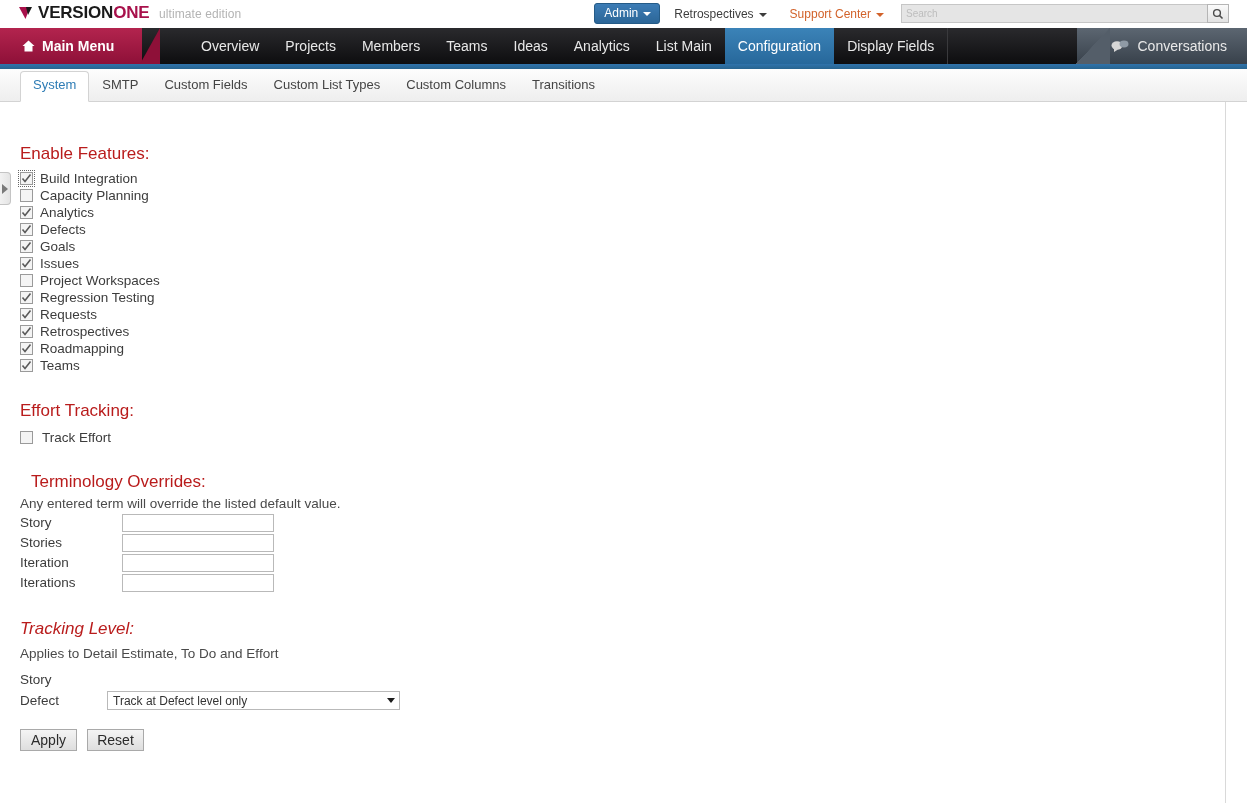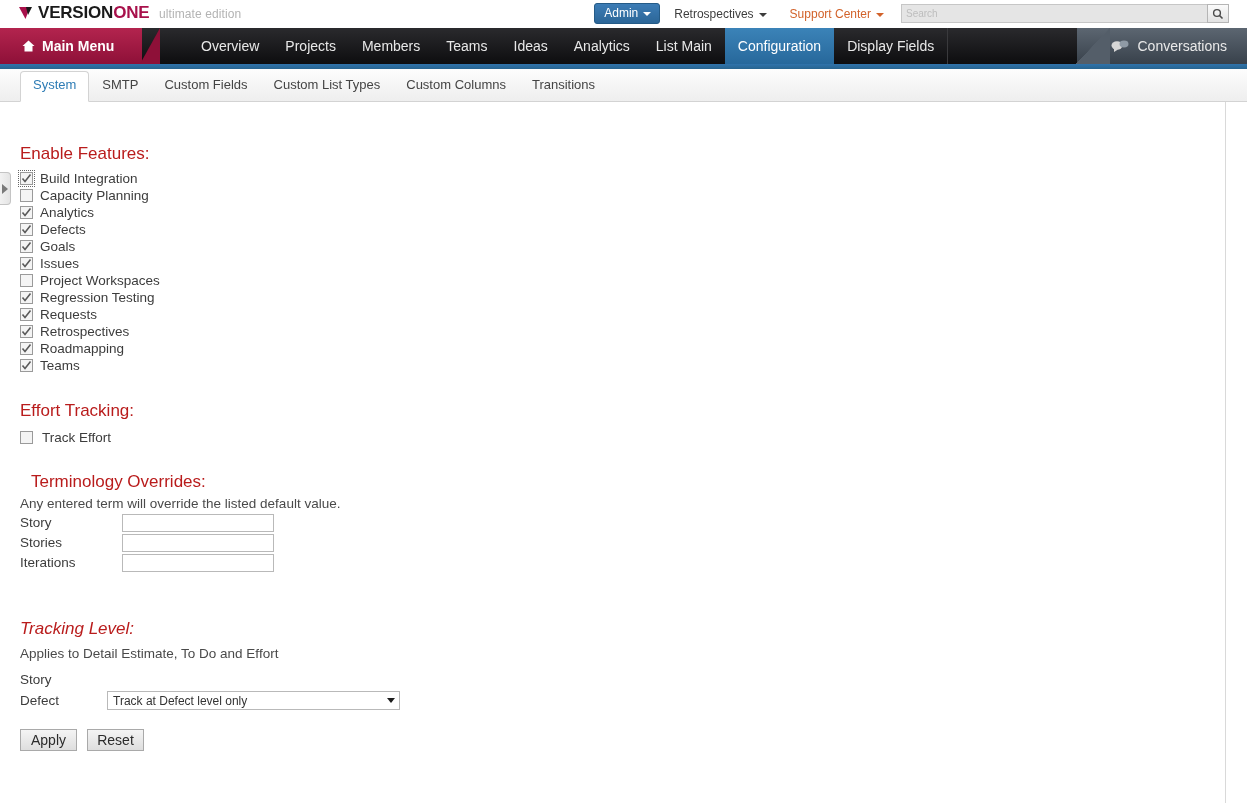--- a/index.html
+++ b/index.html
@@ -636,20 +636,24 @@
     <div class="term-table">
       <div class="term-row">
         <span class="term-label">Story</span>
         <input class="term-input" type="text" value="" style="">
       </div>
       <div class="term-row">
         <span class="term-label">Stories</span>
         <input class="term-input" type="text" value="" style="">
       </div>
       <div class="term-row">
+        <span class="term-label">Iteration</span>
+        <input class="term-input" type="text" value="" style="">
+      </div>
+      <div class="term-row">
         <span class="term-label">Iterations</span>
         <input class="term-input" type="text" value="" style="">
       </div>
     </div>
 
     <h2 class="section-title track-title">Tracking Level:</h2>
     <div class="track-hint">Applies to Detail Estimate, To Do and Effort</div>
     <div class="track-table">
       <div class="track-row">
         <span class="track-label">Story</span>

